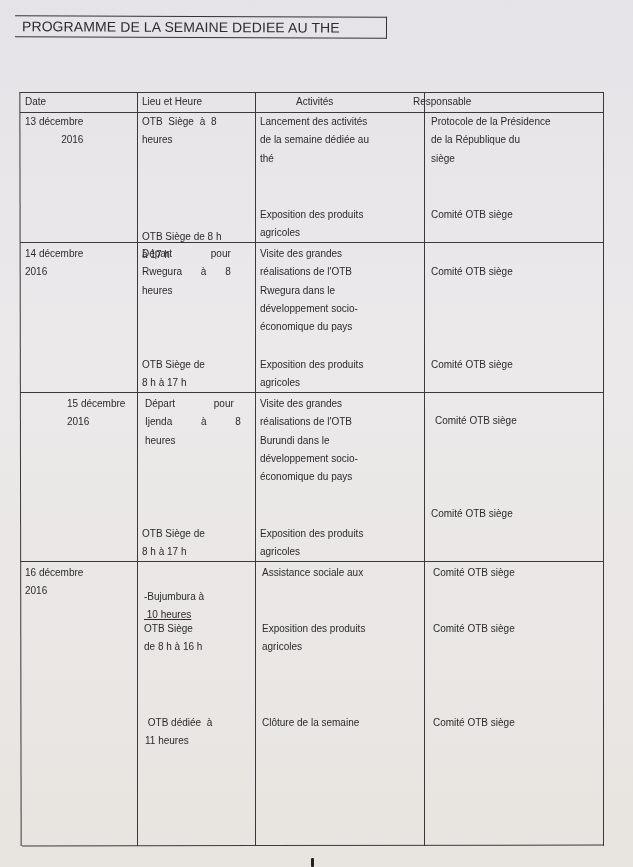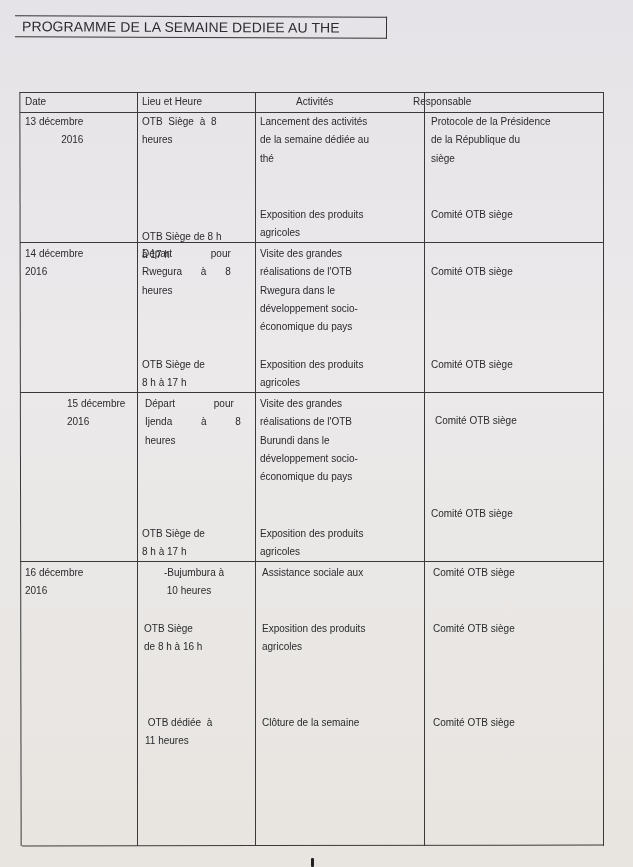--- a/index.html
+++ b/index.html
@@ -145,23 +145,23 @@
     <span class="line">agricoles</span>
   </div>
   <div class="cell" style="left:431px; top:505px;">
     <span class="line">Comité OTB siège</span>
   </div>
 
   <div class="cell" style="left:25px; top:564px;">
     <span class="line">16 décembre</span>
     <span class="line">2016</span>
   </div>
-  <div class="cell" style="left:144px; top:564px;margin-left:20px;">
+  <div class="cell" style="left:144px; top:588px;">
     <span class="line">-Bujumbura à</span>
-    <span class="line" style="white-space:pre;"> 10 heures</span>
+    <span class="line" style="white-space:pre;text-decoration:underline;"> 10 heures</span>
   </div>
   <div class="cell" style="left:262px; top:564px;">
     <span class="line">Assistance sociale aux</span>
   </div>
   <div class="cell" style="left:433px; top:564px;">
     <span class="line">Comité OTB siège</span>
   </div>
   <div class="cell" style="left:144px; top:620px;">
     <span class="line">OTB Siège</span>
     <span class="line">de 8 h à 16 h</span>

